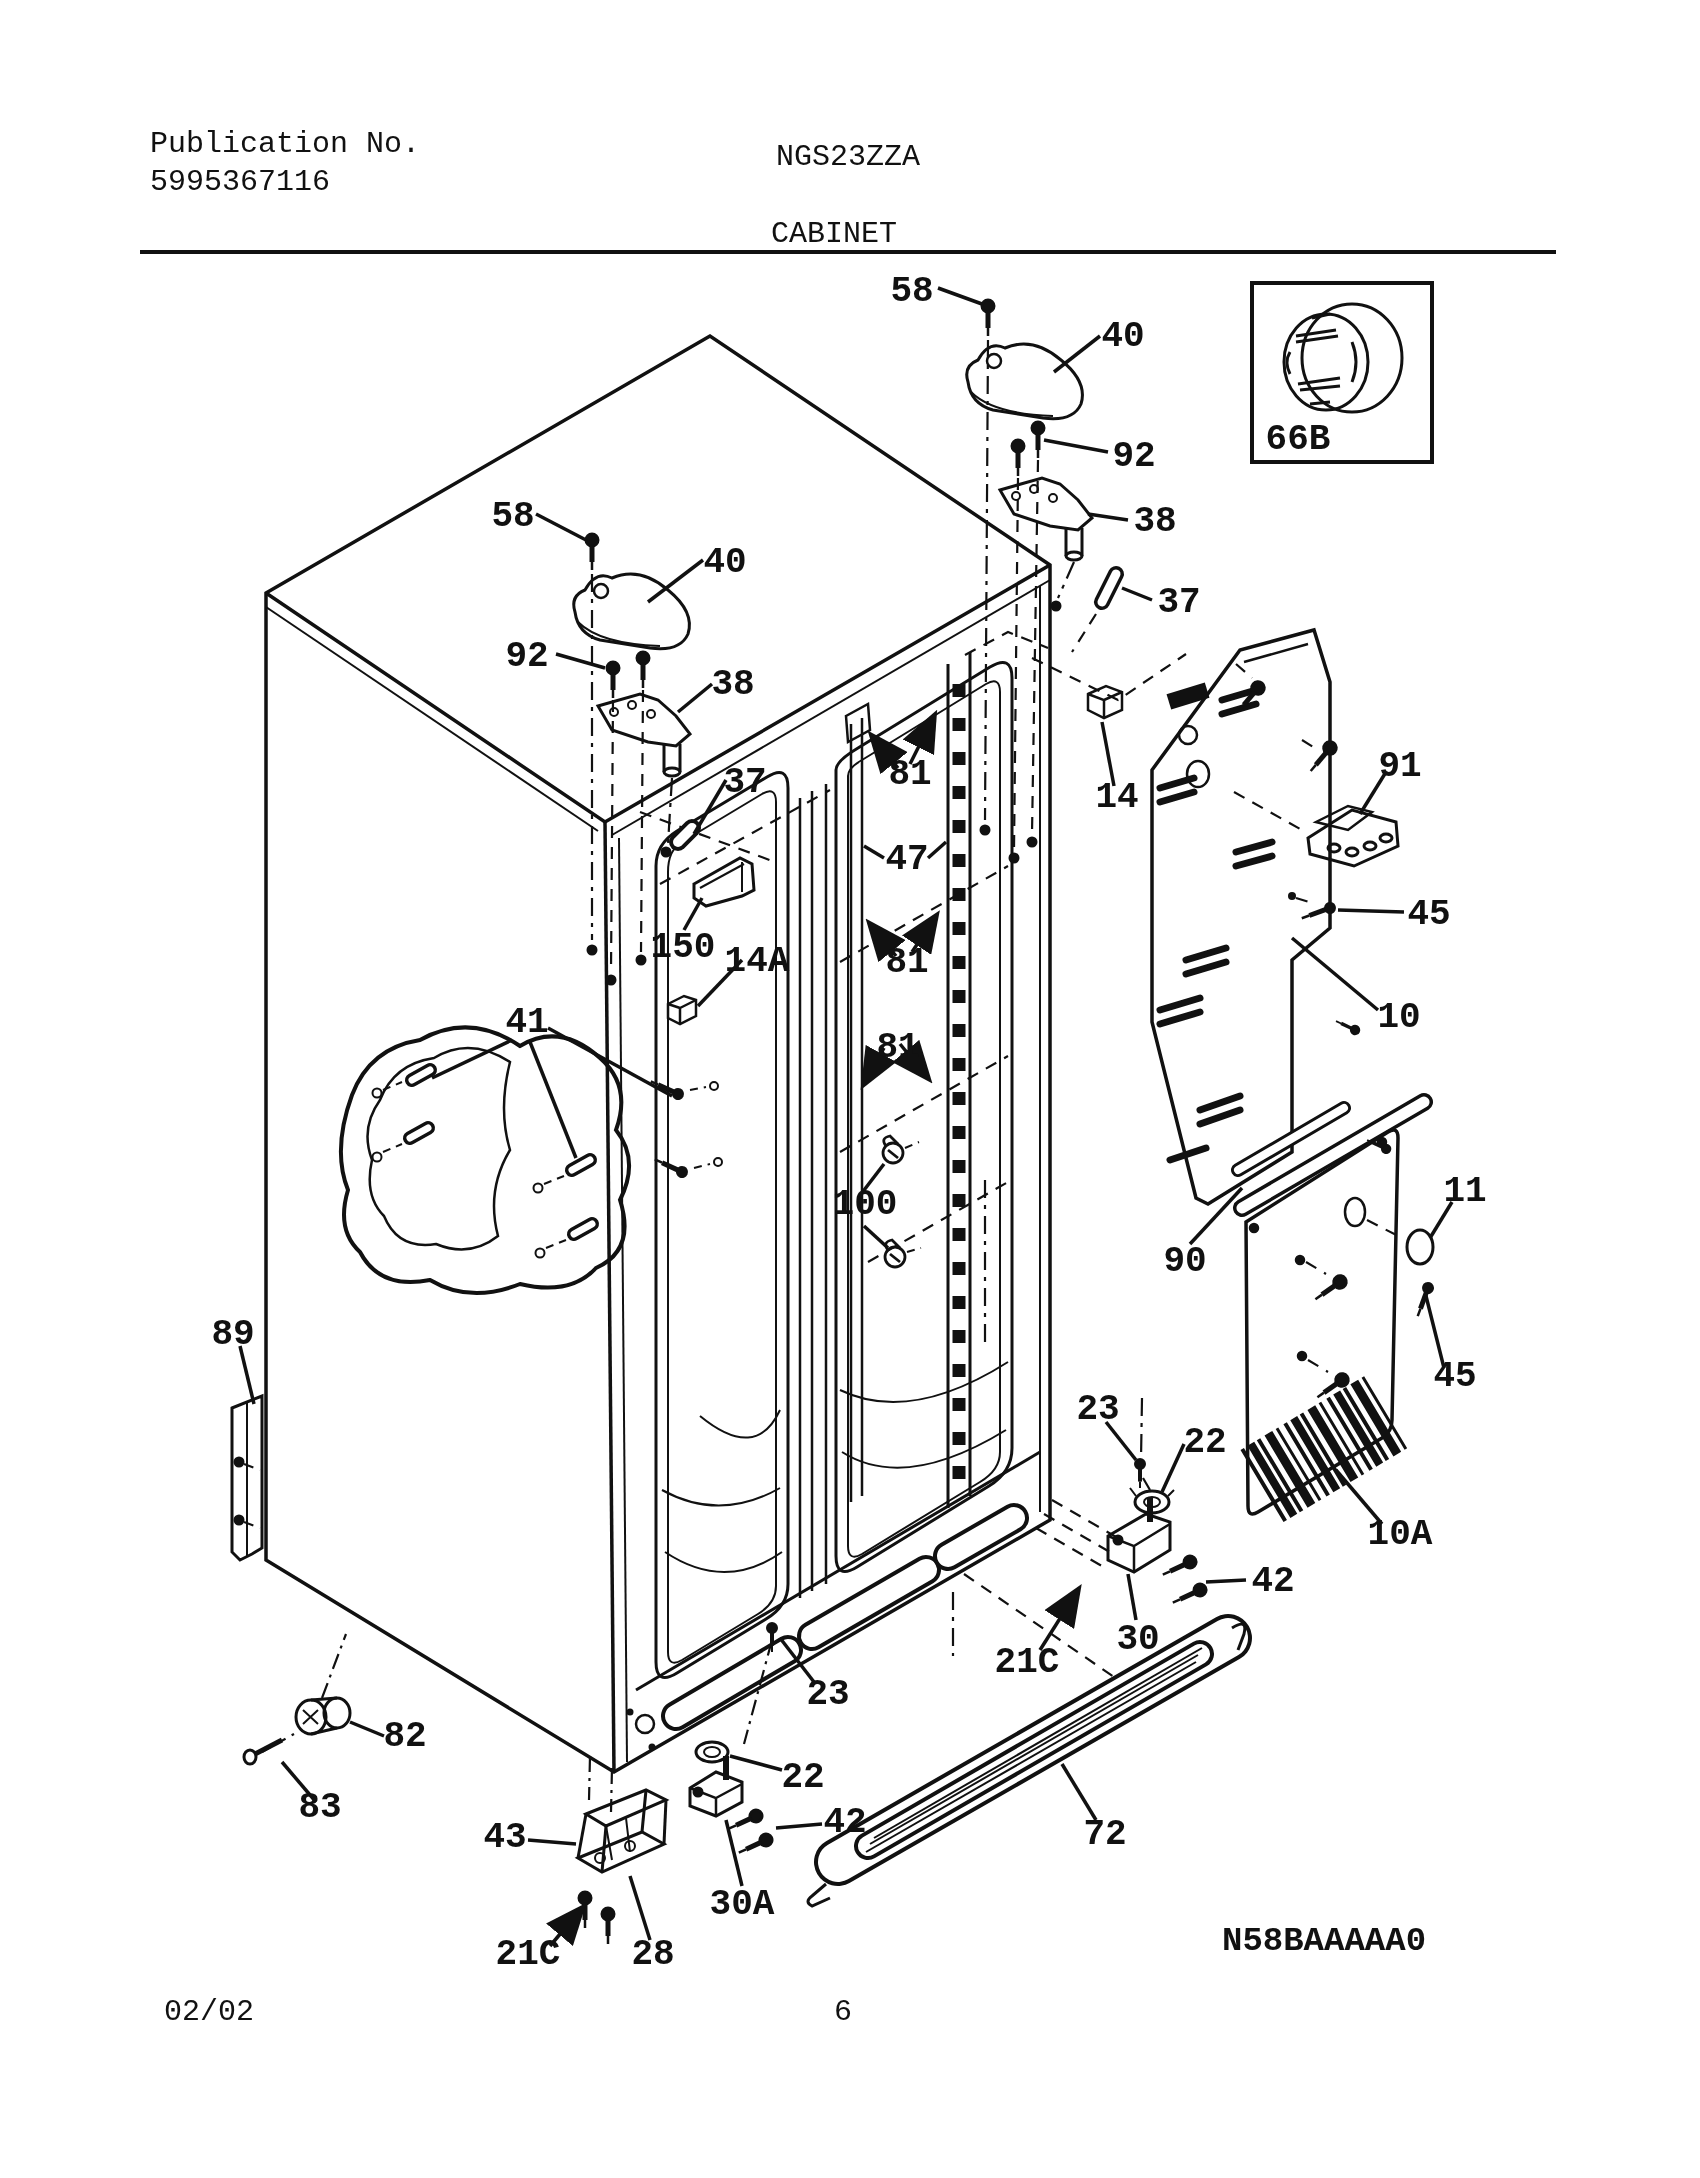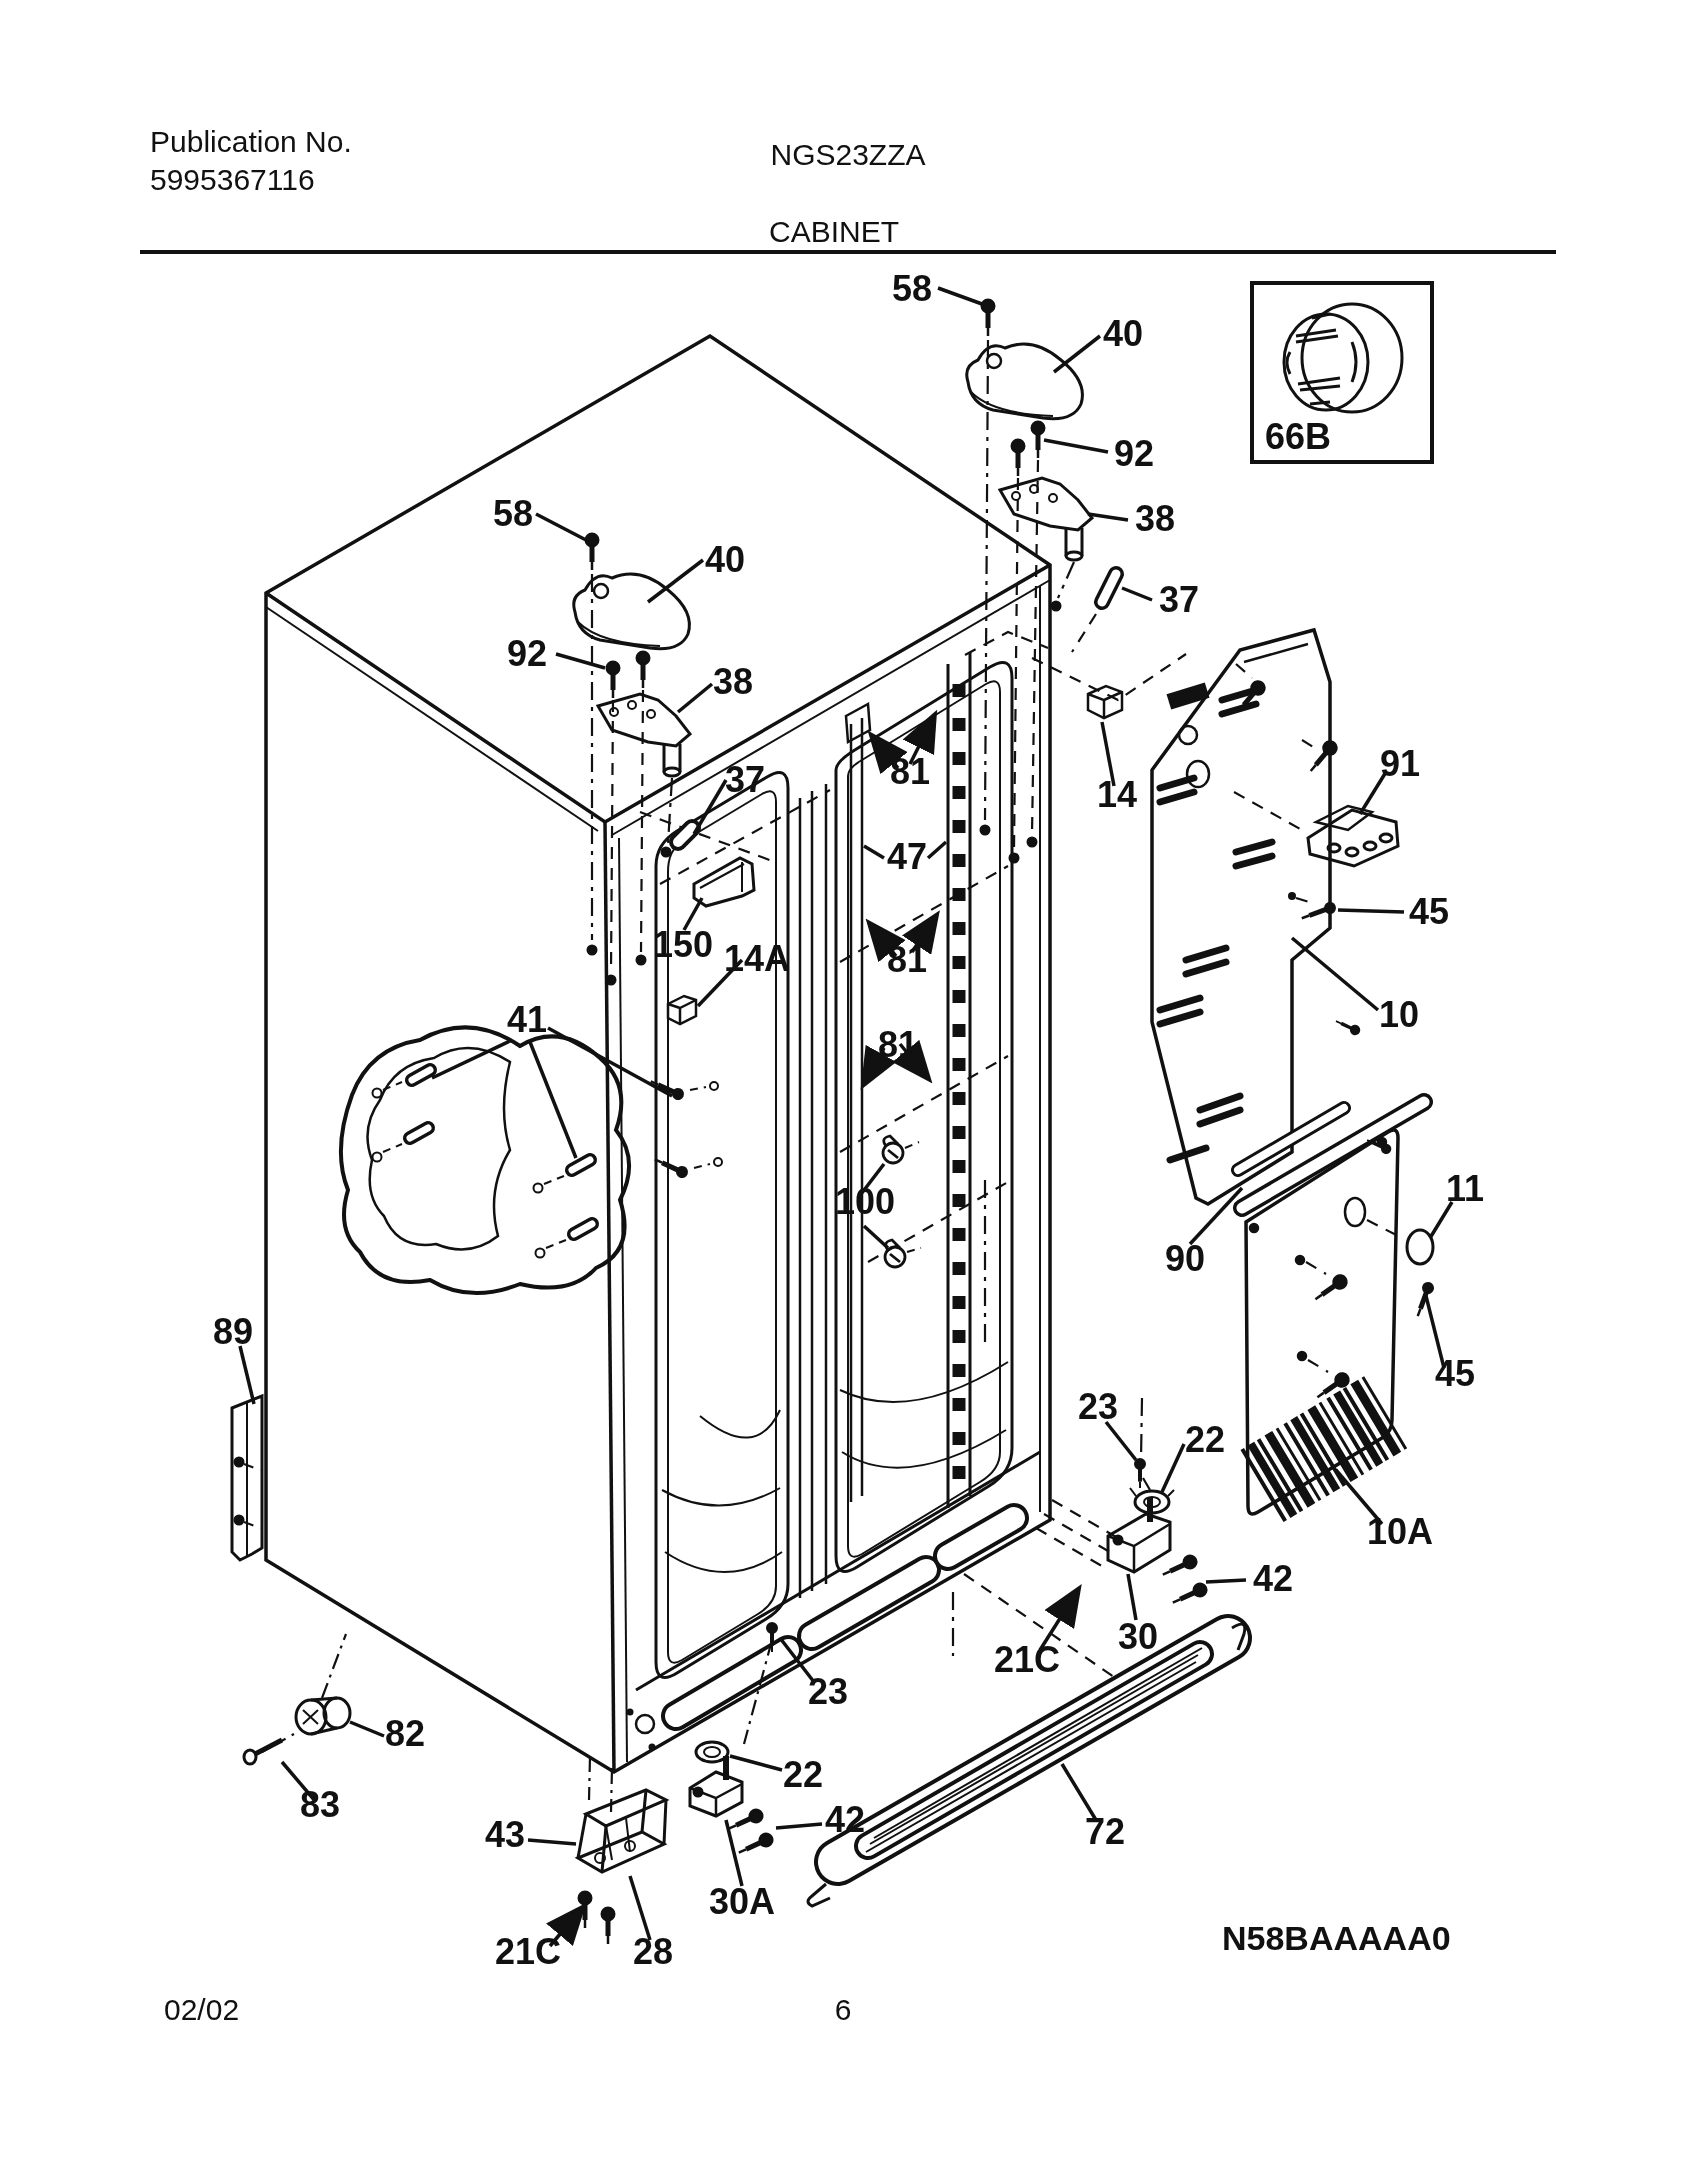--- a/index.html
+++ b/index.html
@@ -1,17 +1,17 @@
 <!DOCTYPE html>
 <html><head>
 <meta charset="utf-8">
 <style>
   html,body{margin:0;padding:0;background:#e8e8e8;}
   .page{position:relative;width:1700px;height:2178px;background:#ffffff;margin:0 auto;
-        font-family:Liberation Sans, sans-serif;}
+        font-family:Liberation Mono, monospace;}
   svg{position:absolute;left:0;top:0;width:1700px;height:2178px;}
   svg text{fill:#111111;}
   .hdr{font-size:30px;}
   .callout{font-size:36px;font-weight:bold;}
   .code{font-size:34px;font-weight:bold;}
 </style>
 </head>
 <body>
 
 <div class="page">

